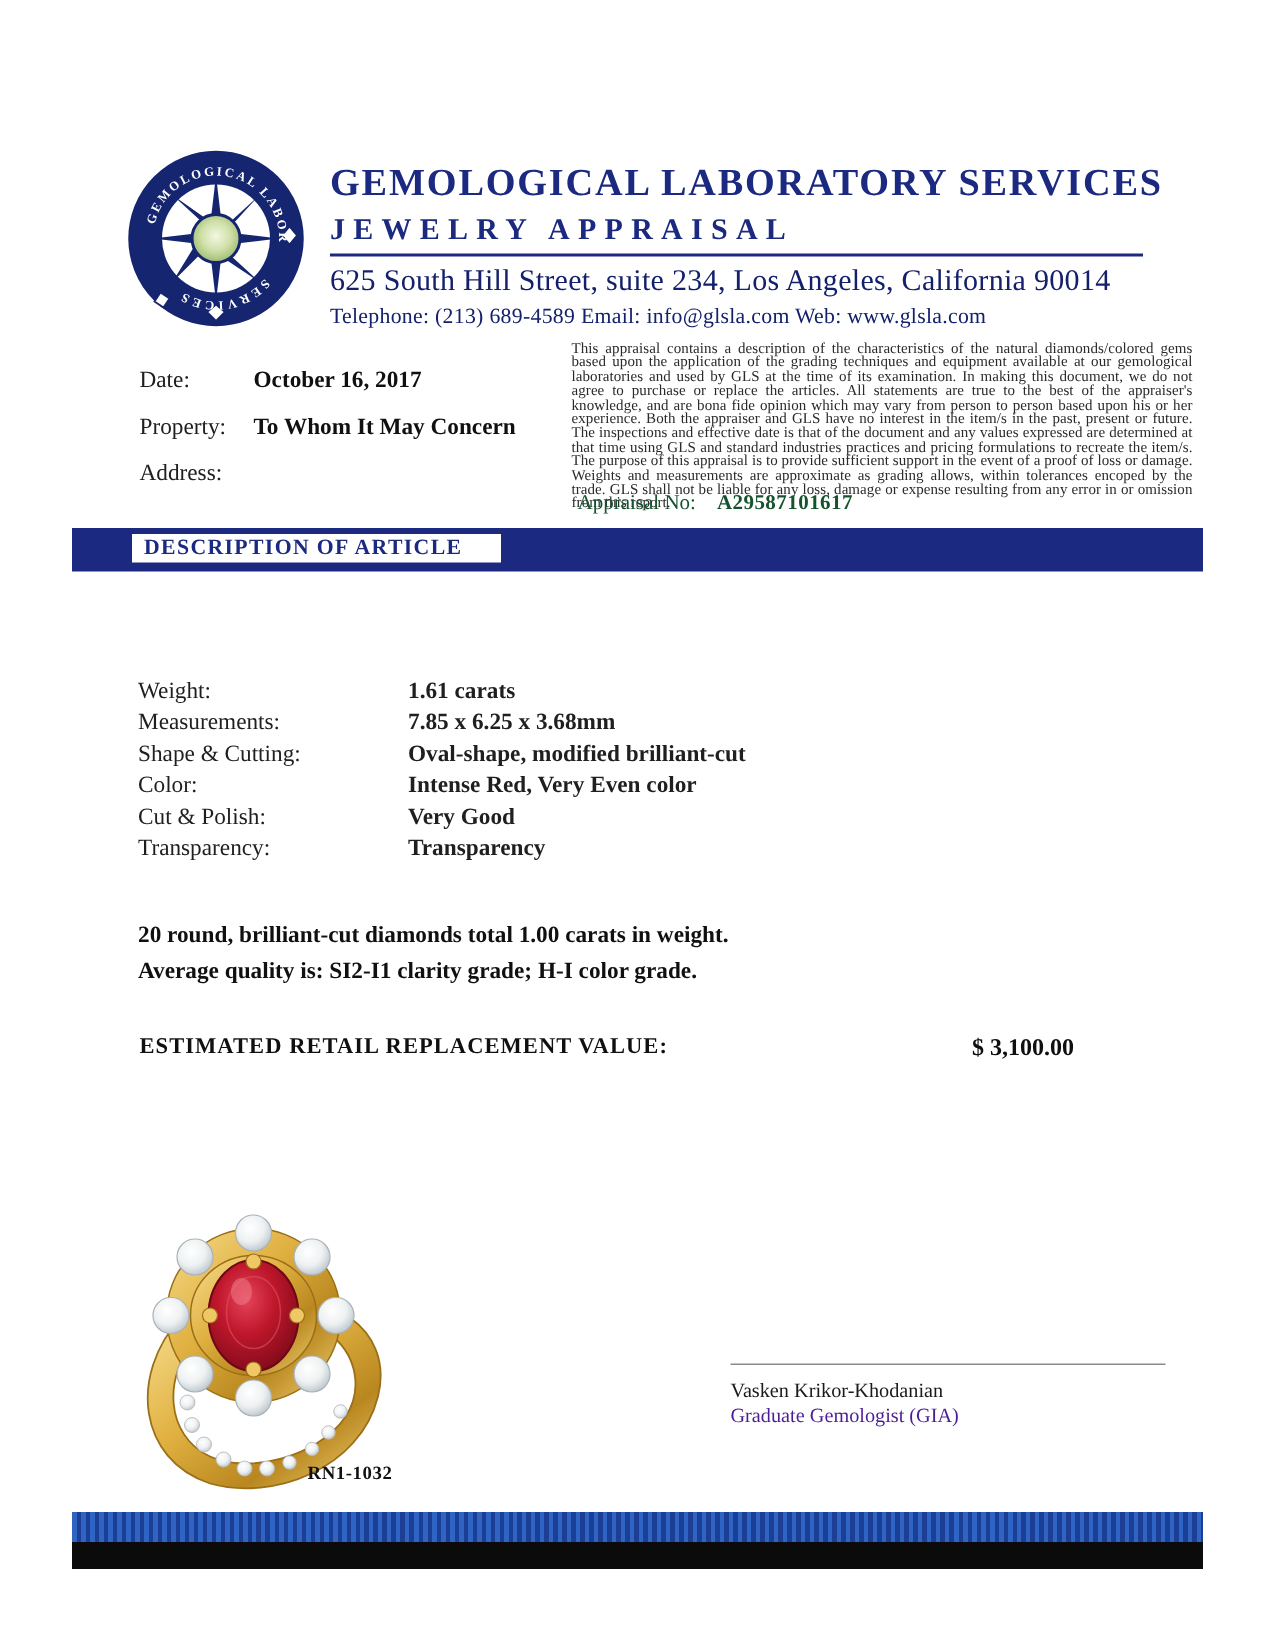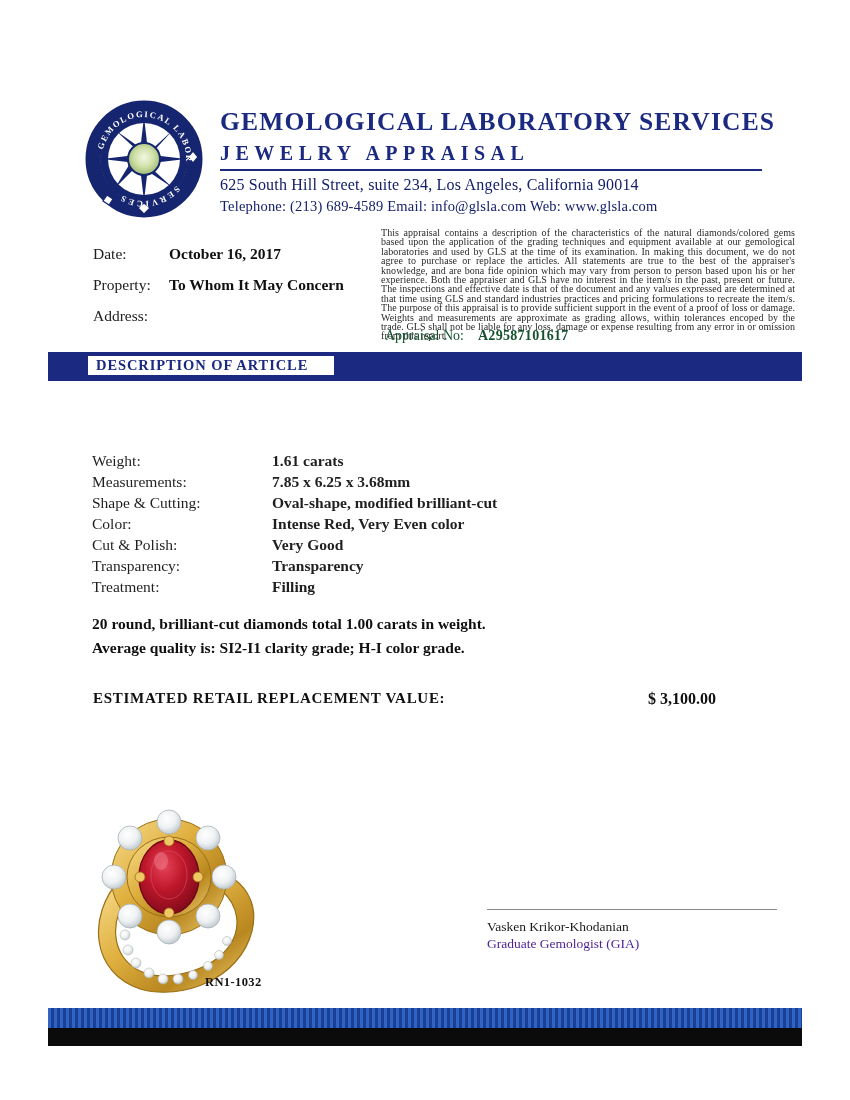--- a/index.html
+++ b/index.html
@@ -64,21 +64,21 @@
     white-space: nowrap;
   }
   .rule {
     margin-top: 4px;
     width: 542px;
     height: 2px;
     background: #1b2a80;
   }
   .org-addr {
     margin-top: 5px;
-    font-size: 16px;
+    font-size: 20px;
     color: #14206b;
     letter-spacing: 0.2px;
   }
   .org-contact {
     margin-top: 4px;
     font-size: 14.5px;
     color: #14206b;
     letter-spacing: 0.2px;
   }
 
@@ -408,24 +408,20 @@
         <td class="spec-val">Intense Red, Very Even color</td>
       </tr>
       <tr>
         <td class="spec-key">Cut  &amp;  Polish:</td>
         <td class="spec-val">Very Good</td>
       </tr>
       <tr>
         <td class="spec-key">Transparency:</td>
         <td class="spec-val">Transparency</td>
       </tr>
-      <tr>
-        <td class="spec-key">Treatment:</td>
-        <td class="spec-val">Filling</td>
-      </tr>
     </tbody>
   </table>
 
   <div class="diamond-notes">
     <div>20 round, brilliant-cut diamonds total 1.00 carats in weight.</div>
     <div>Average quality is: SI2-I1 clarity grade; H-I color grade.</div>
   </div>
 
   <div class="value-row">
     <div class="value-label"><span>E</span><span>S</span><span>T</span><span>I</span><span>M</span><span>A</span><span>T</span><span>E</span><span>D</span><span> </span><span>R</span><span>E</span><span>T</span><span>A</span><span>I</span><span>L</span><span> </span><span>R</span><span>E</span><span>P</span><span>L</span><span>A</span><span>C</span><span>E</span><span>M</span><span>E</span><span>N</span><span>T</span><span> </span><span>V</span><span>A</span><span>L</span><span>U</span><span>E</span><span>:</span></div>

